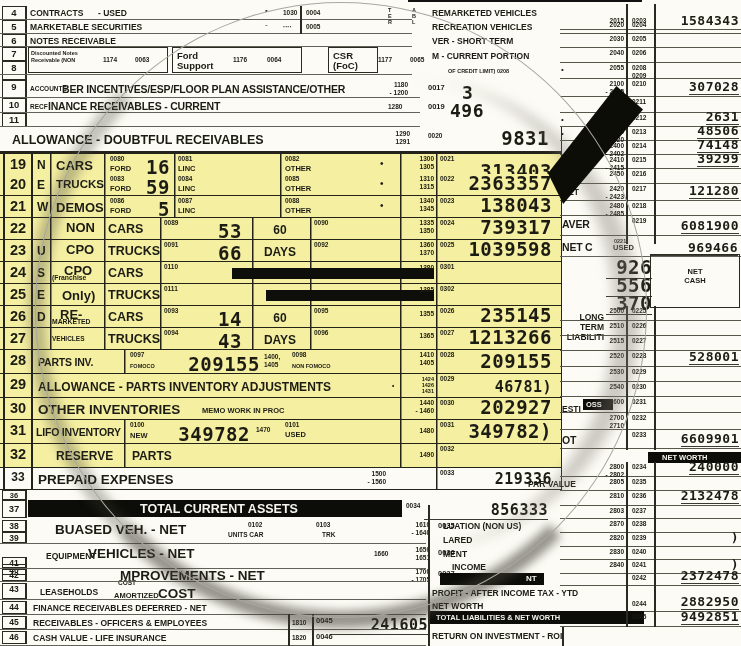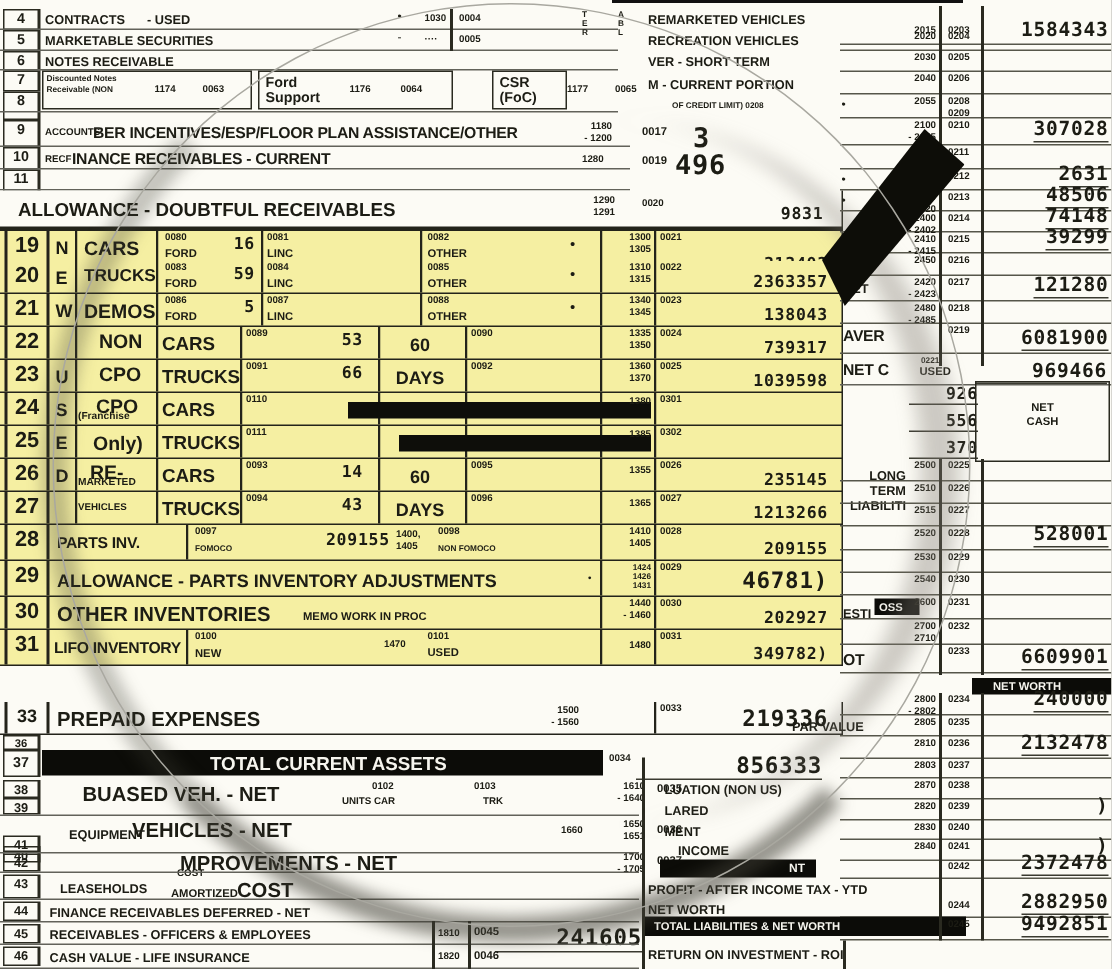--- a/index.html
+++ b/index.html
@@ -10,21 +10,21 @@
 .tr{text-align:right}
 .t5{font-size:5.5px;font-weight:bold;line-height:6px}
 .t6{font-size:6.5px;font-weight:bold;line-height:8px}
 .t7{font-size:7.5px;font-weight:bold;line-height:8.5px}
 .l8{font-size:8.5px;font-weight:bold}
 .l9{font-size:9.5px;font-weight:bold}
 .l10{font-size:10.5px;font-weight:bold;letter-spacing:-0.2px}
 .l12{font-size:12px;font-weight:bold}
 .l13{font-size:13.5px;font-weight:bold}
 .v{font-family:"DejaVu Sans Mono","Liberation Mono",monospace;font-weight:bold;letter-spacing:.5px}
-.v13{font-size:13px}.v15{font-size:15px}.v16{font-size:11px}.v18{font-size:18px}
+.v13{font-size:13px}.v15{font-size:15px}.v16{font-size:19px}.v18{font-size:18px}
 .u{border-bottom:1.5px solid #3a3a30}
 .bar{background:#0c0c08;color:#f6f5ee;font-weight:bold}
 .hl{position:absolute;height:1px;background:#62625a}
 .vl{position:absolute;width:1.5px;background:#2a2a20}
 .box{position:absolute;border:1.4px solid #2a2a20}
 .ncell{position:absolute;left:2px;width:25px;border:1.2px solid #2a2a20;border-right-width:2.2px;text-align:center;font-weight:bold;font-size:9.5px}
 .ns{font-size:8.5px}
 .rr{position:absolute;left:560px;width:181px;border-bottom:1px solid #56564a}
 .rr .dt{position:absolute;left:1px;top:2px;font-size:8px}
 .rr .ac{position:absolute;left:26px;top:1px;width:38px;text-align:right}
@@ -288,26 +288,34 @@
     <span class="acs pre tr">1440
 - 1460</span>
     <span class="cds">0030</span>
     <span class="mvv v v16">202927</span>
   </div>
   <div class="mrow bgC" style="top:420px;height:24px">
     <span class="nc">31</span>
     <span class="a l10" style="left:36px;top:6px">LIFO INVENTORY</span>
     <span class="a t6" style="left:130px;top:1px">0100</span>
     <span class="a t7" style="left:130px;top:12px">NEW</span>
+    <span class="a v v16 tr" style="left:144px;top:3px;width:106px">349782</span>
     <span class="a t6" style="left:256px;top:6px">1470</span>
     <span class="a t6" style="left:285px;top:1px">0101</span>
     <span class="a t7" style="left:285px;top:11px">USED</span>
     <span class="acs pre tr" style="top:7px">1480</span>
     <span class="cds">0031</span>
     <span class="mvv v v16">349782)</span>
+  </div>
+  <div class="mrow bgC" style="top:444px;height:24px">
+    <span class="nc">32</span>
+    <span class="a l12" style="left:56px;top:5px">RESERVE</span>
+    <span class="a l12" style="left:132px;top:5px">PARTS</span>
+    <span class="acs pre tr" style="top:7px">1490</span>
+    <span class="cds">0032</span>
   </div>
 
   <div class="mrow bgW" style="top:468px;height:22px">
     <span class="nc" style="font-size:12px">33</span>
     <span class="a l13" style="left:38px;top:4px">PREPAID EXPENSES</span>
     <span class="a t6 pre tr" style="left:358px;top:2px;width:28px">1500
 - 1560</span>
     <span class="cds">0033</span>
     <span class="mvv v v15">219336</span>
   </div>

